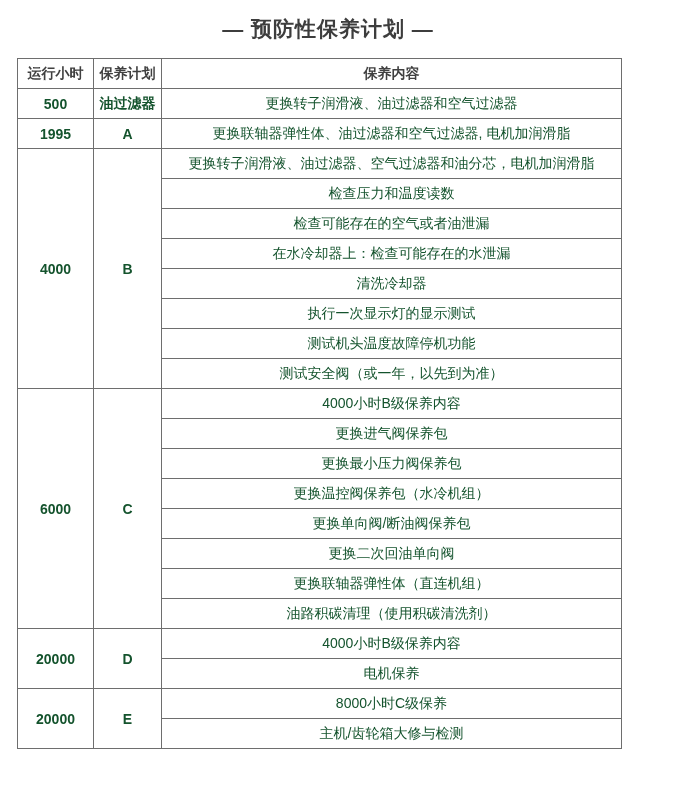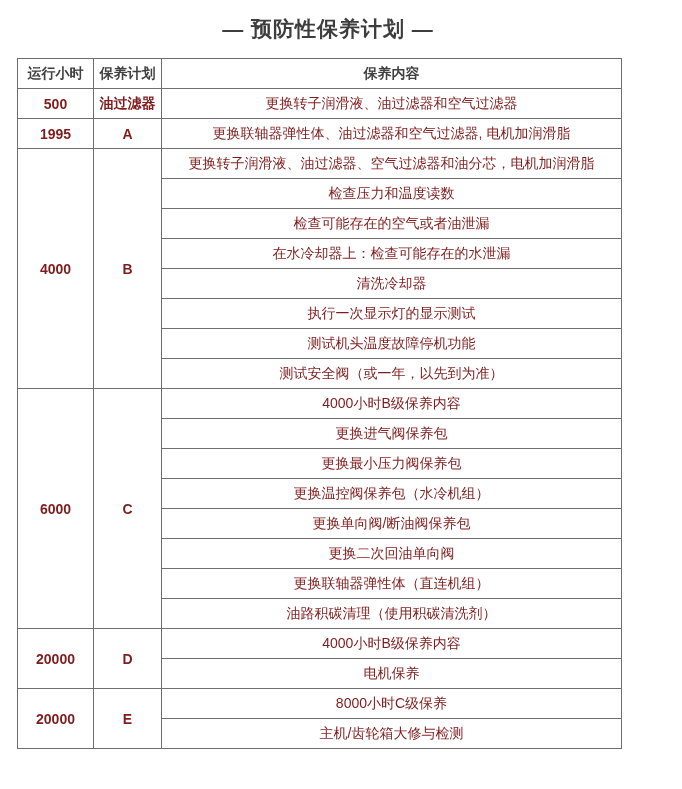--- a/index.html
+++ b/index.html
@@ -34,21 +34,21 @@
     border: 1px solid #0c4a6e;
   }
   table.maint col.c1 { width: 76px; }
   table.maint col.c2 { width: 68px; }
   table.maint th, table.maint td {
     border: 1px solid #6e6e6e;
     height: 30px;
     padding: 0;
     box-sizing: border-box;
     font-size: 14px;
-    color: #7f1d1d;
+    color: #14532d;
     background: #ffffff;
   }
   table.maint th {
     font-weight: bold;
     text-align: center;
     color: #404040;
   }
   td.hours-cell, td.plan-cell {
     text-align: center;
     vertical-align: middle;

